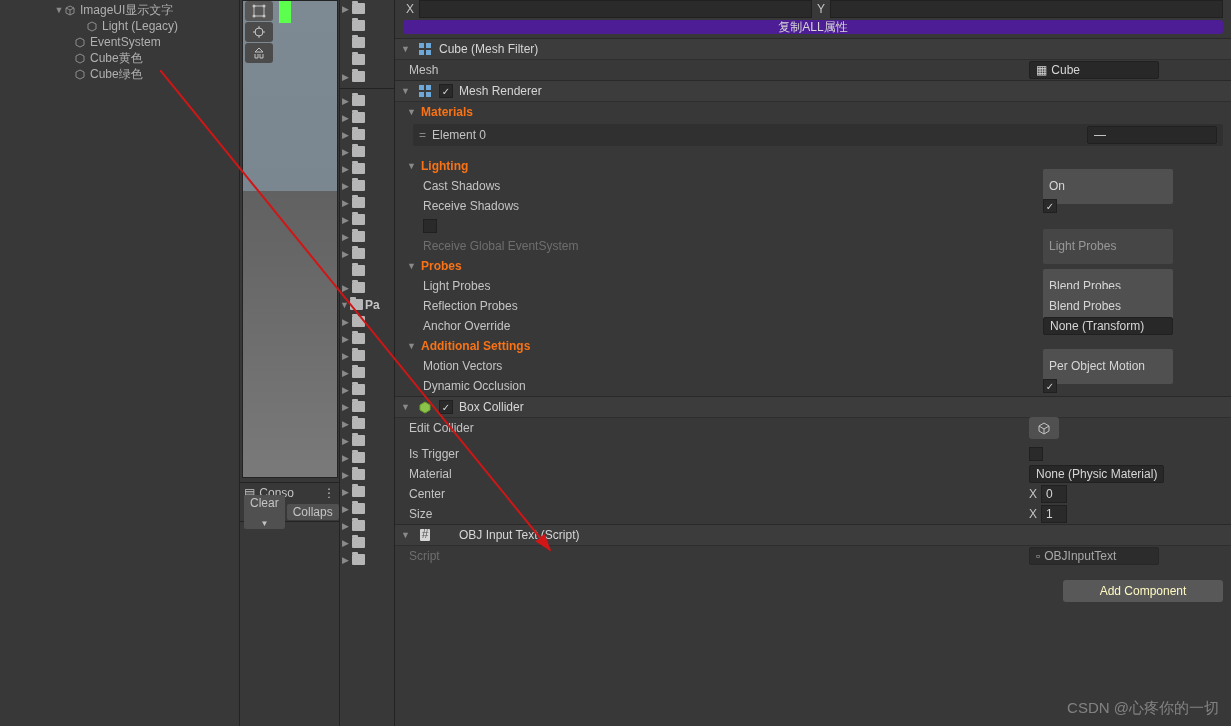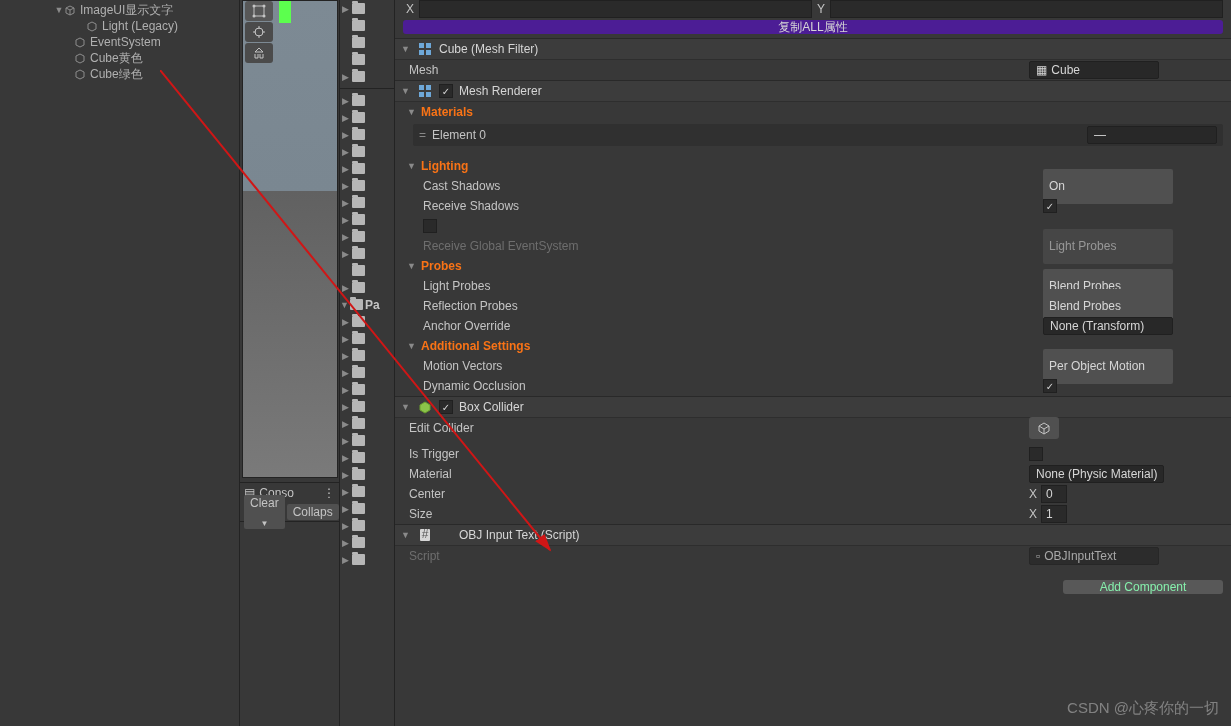--- a/index.html
+++ b/index.html
@@ -46,21 +46,21 @@
   .prop-row .plabel { flex:0 0 auto; width:620px; color:#c4c4c4; }
   .prop-row.disabled .plabel { color:#6e6e6e; }
   .prop-row .pval { flex:1; display:flex; align-items:center; gap:4px; }
   .section-hdr { display:flex; align-items:center; height:20px; padding-left:12px; gap:4px; }
   .section-hdr .arrw { width:10px; color:#8a8a8a; font-size:9px; }
   .section-hdr .stitle { font-weight:bold; color:#f97316; }
   .dropdown { background:#505050; height:35px; padding:0 6px; display:flex; align-items:center; border-radius:2px; min-width:130px; color:#d6d6d6; }
   .objfield { background:#282828; height:18px; padding:0 6px; display:flex; align-items:center; border-radius:2px; min-width:130px; color:#d6d6d6; border:1px solid #202020; gap:4px; }
   .numfield { background:#2a2a2a; height:18px; padding:0 4px; display:flex; align-items:center; border:1px solid #202020; min-width:26px; color:#d6d6d6; }
   .element-row { display:flex; align-items:center; height:22px; margin:2px 8px 2px 18px; background:#303030; border-radius:2px; padding:0 6px; gap:6px; }
-  .btn { background:#585858; border-radius:3px; height:14px; display:flex; align-items:center; justify-content:center; padding:0 14px; color:#86efac; }
+  .btn { background:#585858; border-radius:3px; height:22px; display:flex; align-items:center; justify-content:center; padding:0 14px; color:#fef9c3; }
   .edit-collider-btn { width:30px; height:22px; background:#505050; border-radius:3px; display:flex; align-items:center; justify-content:center; margin-left:0; }
   .cube-svg { stroke:#b0b0b0; fill:none; stroke-width:1; }
   .watermark { position:absolute; right:12px; bottom:8px; color:rgba(220,220,220,0.45); font-size:15px; }
   .arrow-annot { position:absolute; left:160px; top:70px; pointer-events:none; }
 </style>
 </head>
 <body>
 
 <div class="root">
 

